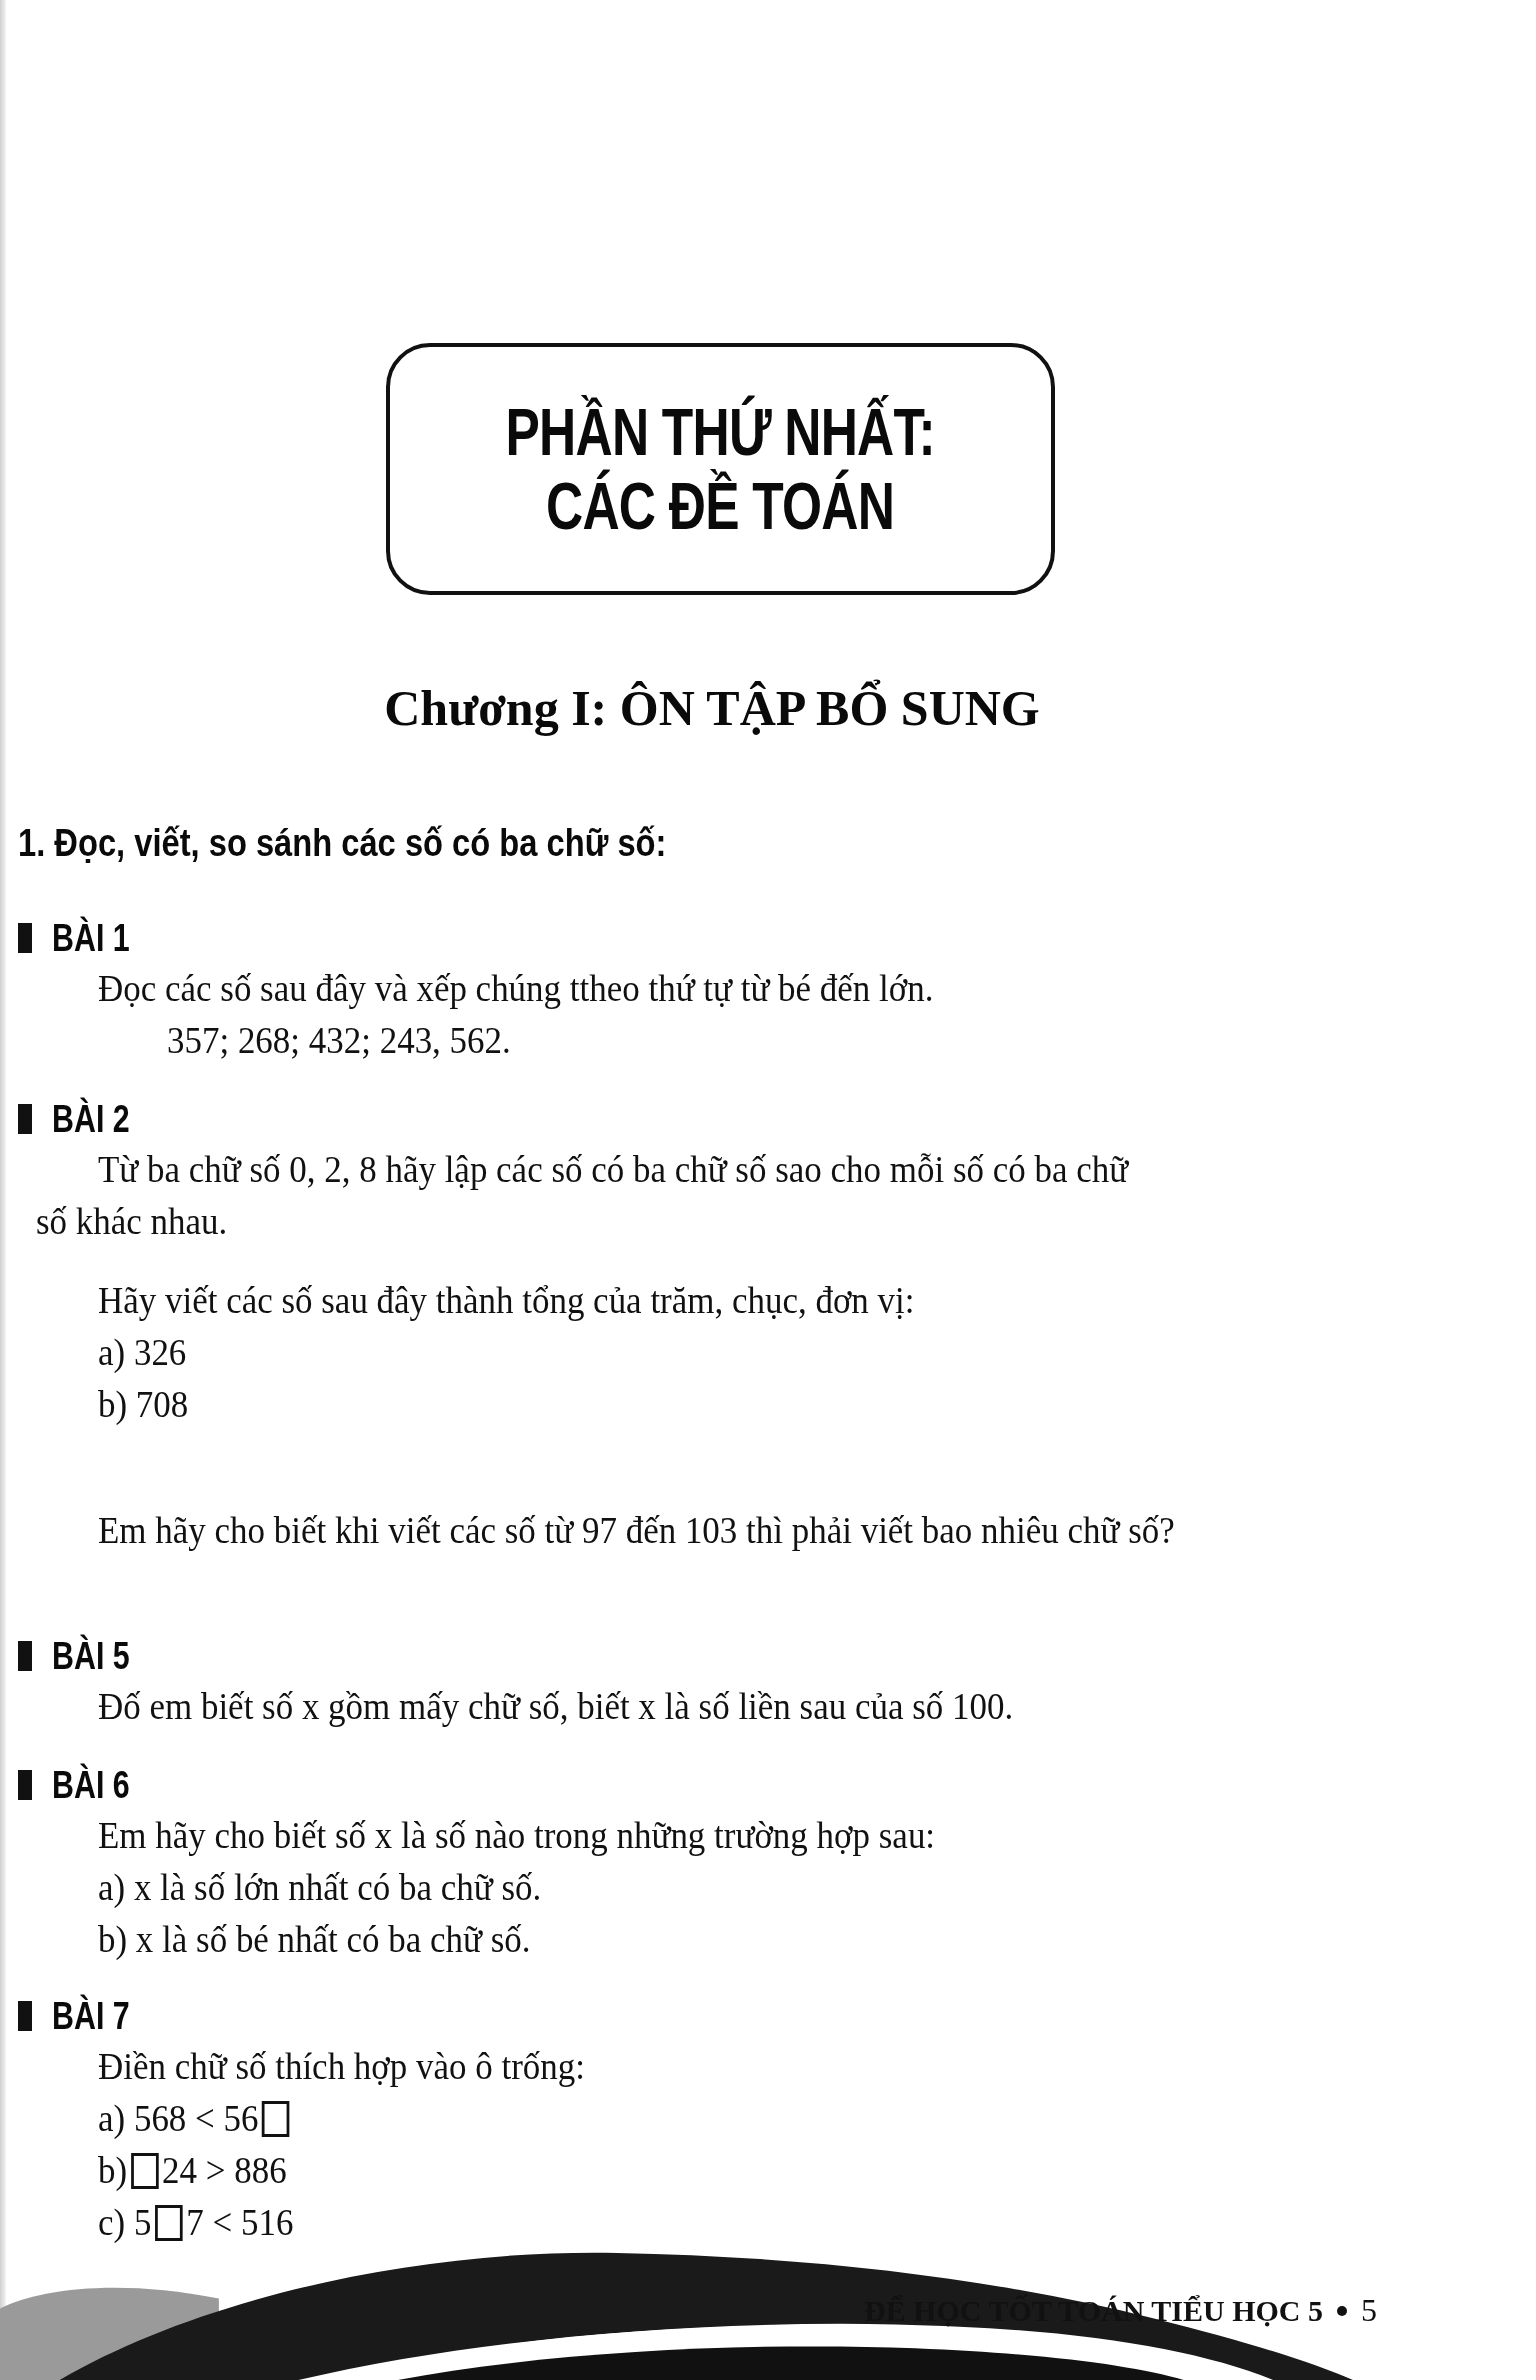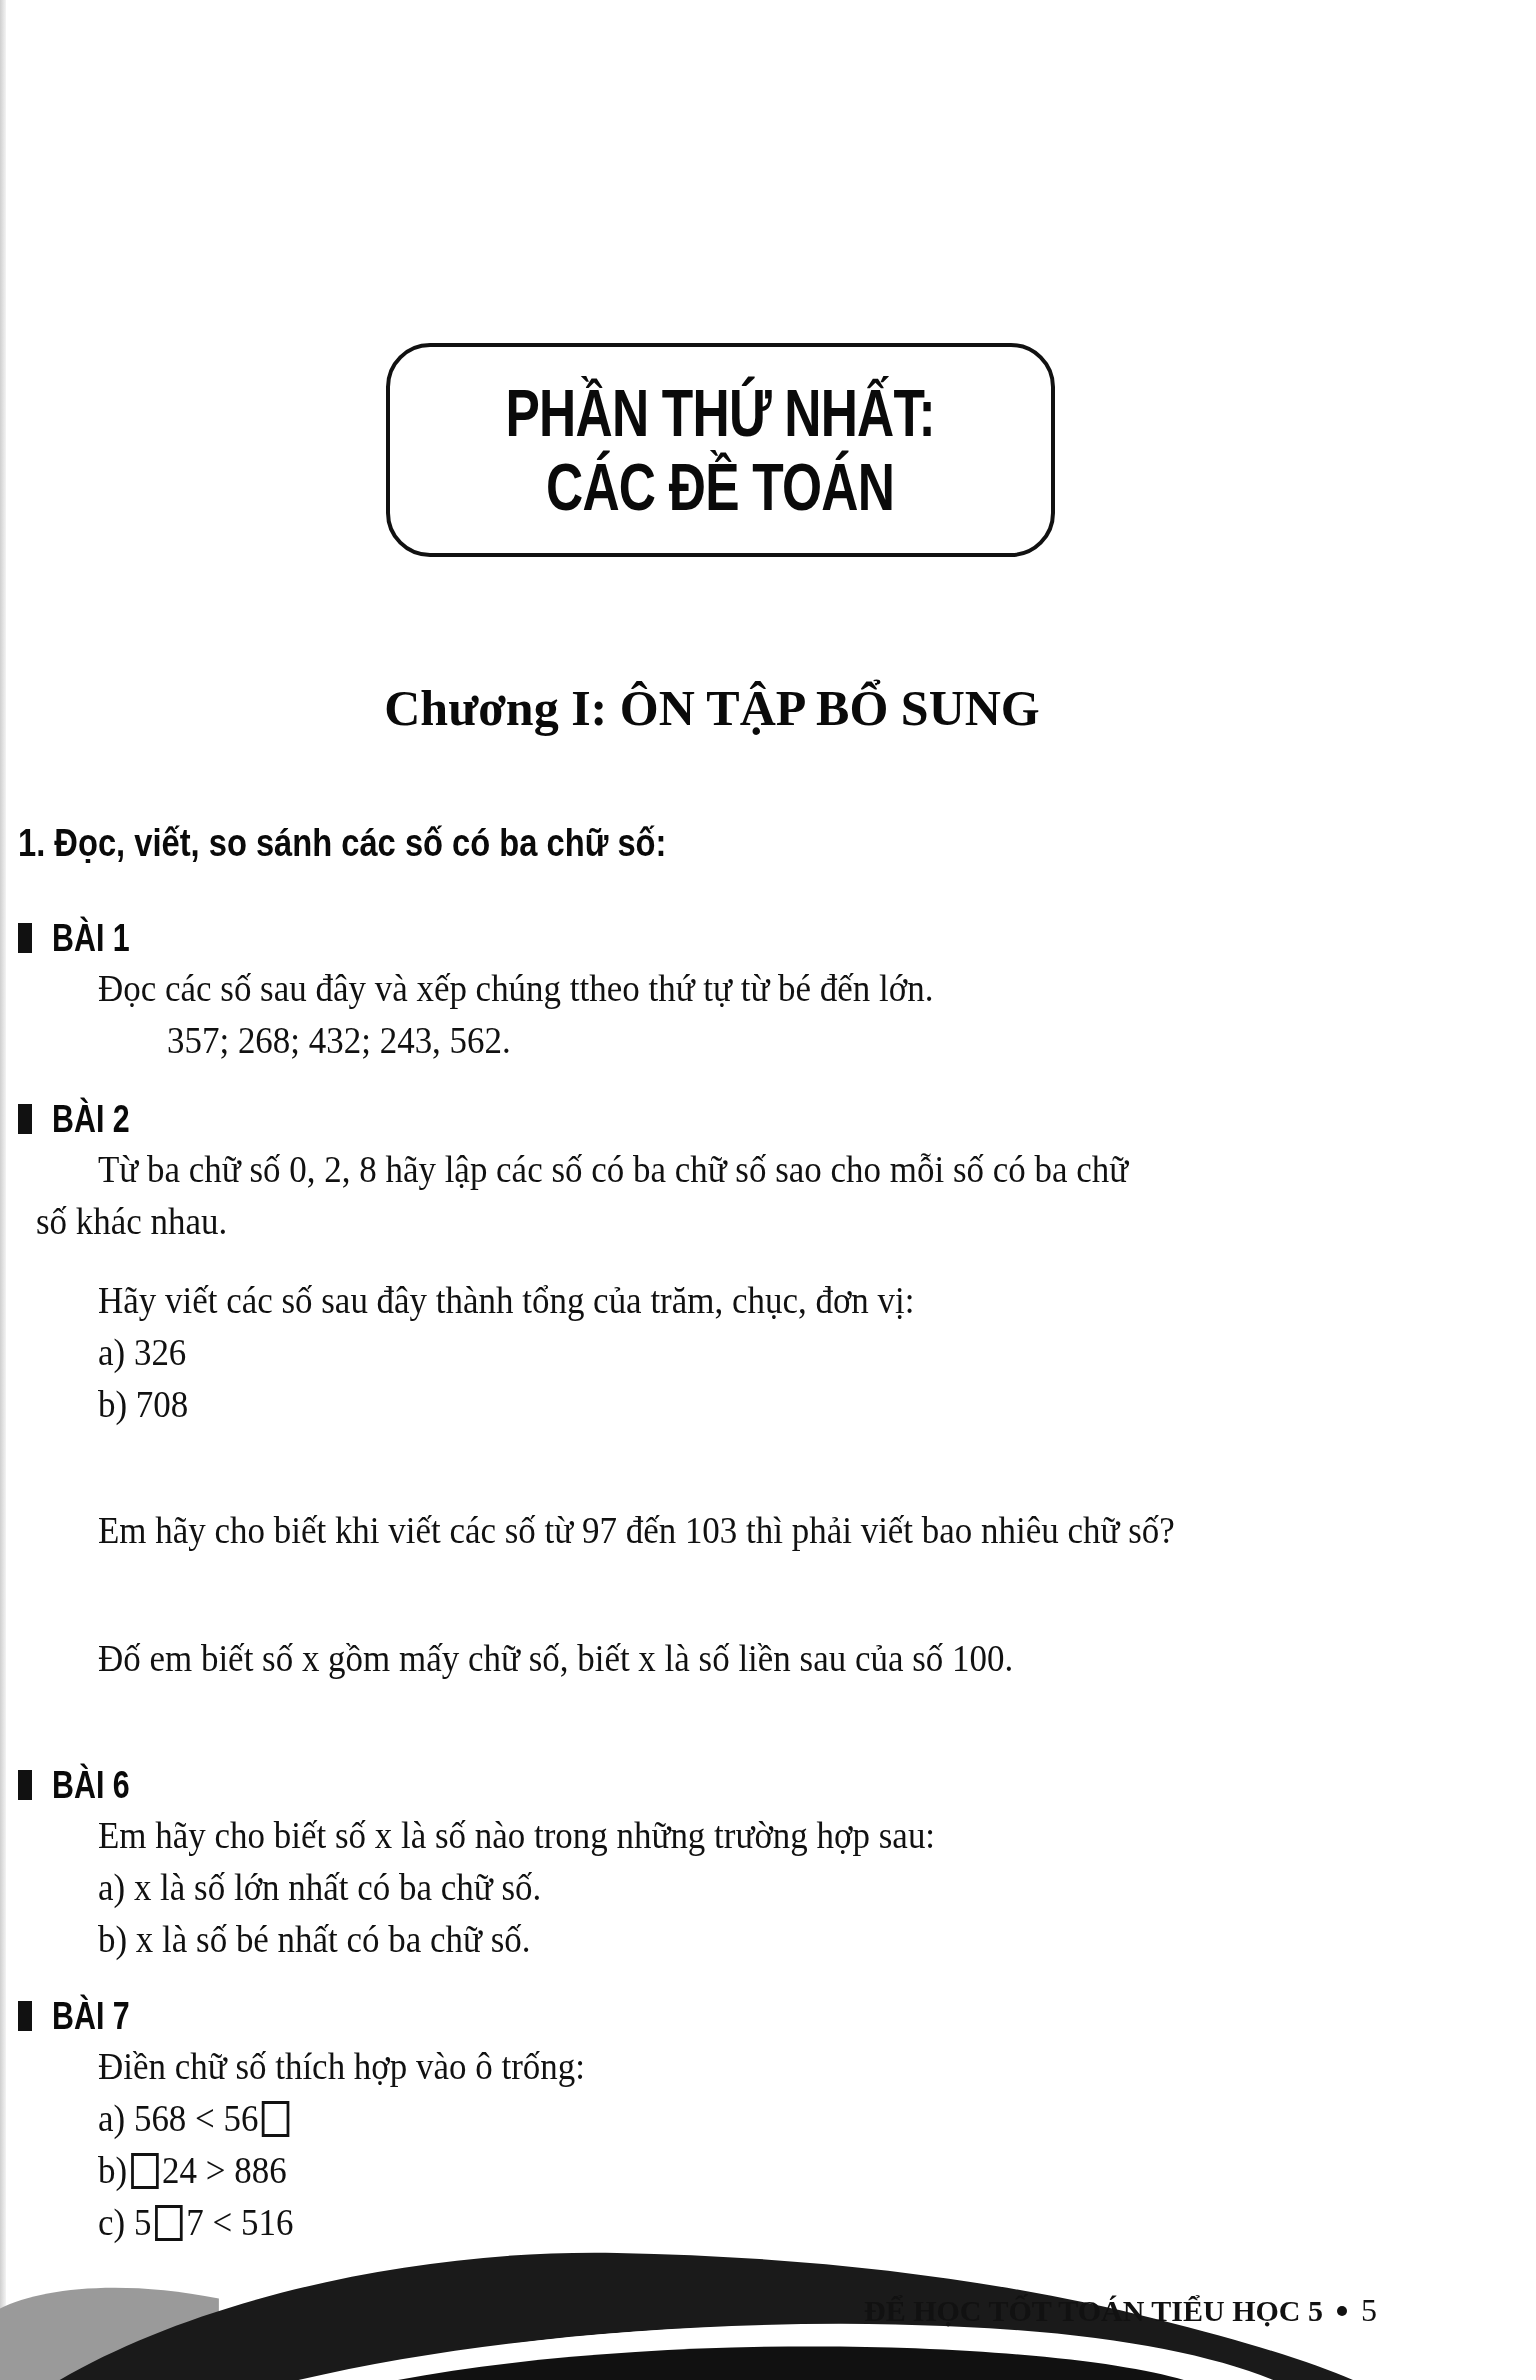--- a/index.html
+++ b/index.html
@@ -18,21 +18,21 @@
       position: absolute;
       left: 0; top: 0;
       width: 6px; height: 2380px;
       background: linear-gradient(to right, #cfcfcf, #f4f4f4);
     }
     .part-box {
       position: absolute;
       left: 386px;
       top: 343px;
       width: 669px;
-      height: 214px;
+      height: 252px;
       border: 4px solid #111;
       border-radius: 44px;
       box-sizing: border-box;
       display: flex;
       flex-direction: column;
       align-items: center;
       justify-content: center;
     }
     .part-title {
       font-family: "Liberation Sans", sans-serif;
@@ -178,20 +178,24 @@
   <div class="ex-line indent1">Hãy viết các số sau đây thành tổng của trăm, chục, đơn vị:</div>
   <div class="ex-line indent1">a) 326</div>
   <div class="ex-line indent1">b) 708</div>
 </div>
 
 <div class="exercise" style="top:1504px;">
   <div class="ex-line indent1">Em hãy cho biết khi viết các số từ 97 đến 103 thì phải viết bao nhiêu chữ số?</div>
 </div>
 
 <div class="exercise" style="top:1632px;">
+  <div class="ex-head">
+    <span class="bullet"></span>
+    <span class="ex-title">BÀI 5</span>
+  </div>
   <div class="ex-line indent1">Đố em biết số x gồm mấy chữ số, biết x là số liền sau của số 100.</div>
 </div>
 
 <div class="exercise" style="top:1761px;">
   <div class="ex-head">
     <span class="bullet"></span>
     <span class="ex-title">BÀI 6</span>
   </div>
   <div class="ex-line indent1">Em hãy cho biết số x là số nào trong những trường hợp sau:</div>
   <div class="ex-line indent1">a) x là số lớn nhất có ba chữ số.</div>

